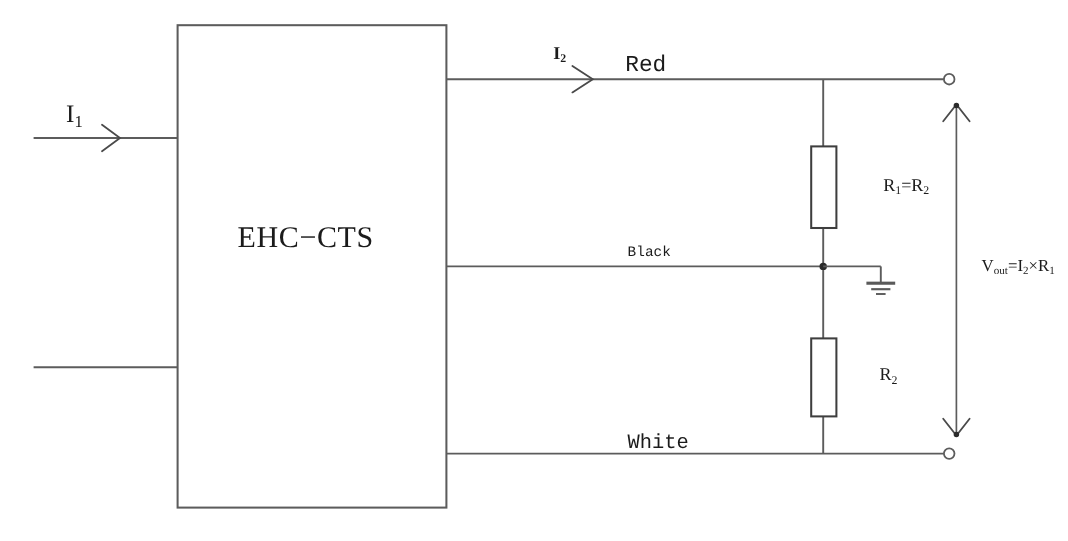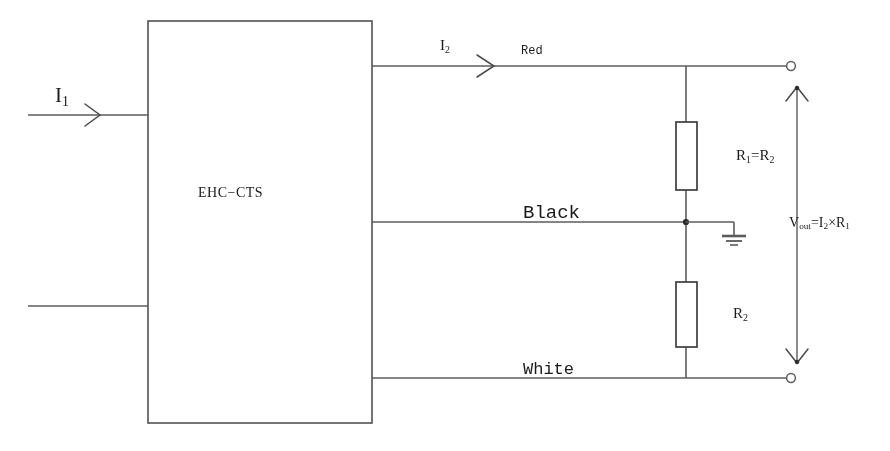--- a/index.html
+++ b/index.html
@@ -88,60 +88,61 @@
   .lbl-serif {
     font-family: "Liberation Serif", "DejaVu Serif", serif;
   }
   .lbl-mono {
     font-family: "Liberation Mono", "DejaVu Sans Mono", monospace;
   }
 
   #label-block-title {
     left: 198px;
     top: 186px;
-    font-size: 14px;
+    font-size: 25px;
     letter-spacing: 0.5px;
   }
   #label-i1 {
     left: 55px;
     top: 85px;
     font-size: 21px;
   }
   #label-i2 {
-    left: 440px;
+    left: 461px;
     top: 38px;
     font-size: 15px;
+    font-weight: bold;
   }
   #label-red {
     left: 521px;
     top: 45px;
-    font-size: 12px;
+    font-size: 19px;
   }
   #label-black {
     left: 523px;
     top: 204px;
-    font-size: 19px;
+    font-size: 12px;
   }
   #label-white {
     left: 523px;
     top: 361px;
     font-size: 17px;
   }
   #label-r1r2 {
     left: 736px;
     top: 148px;
     font-size: 15px;
   }
   #label-r2 {
     left: 733px;
     top: 306px;
     font-size: 15px;
   }
   #label-vout {
-    left: 789px;
+    left: 818px;
     top: 216px;
     font-size: 14px;
   }
 </style>
 </head>
 <body>
 
 <div id="diagram-root">
 
   <svg class="circuit" viewBox="0 0 890 451" xmlns="http://www.w3.org/2000/svg">

